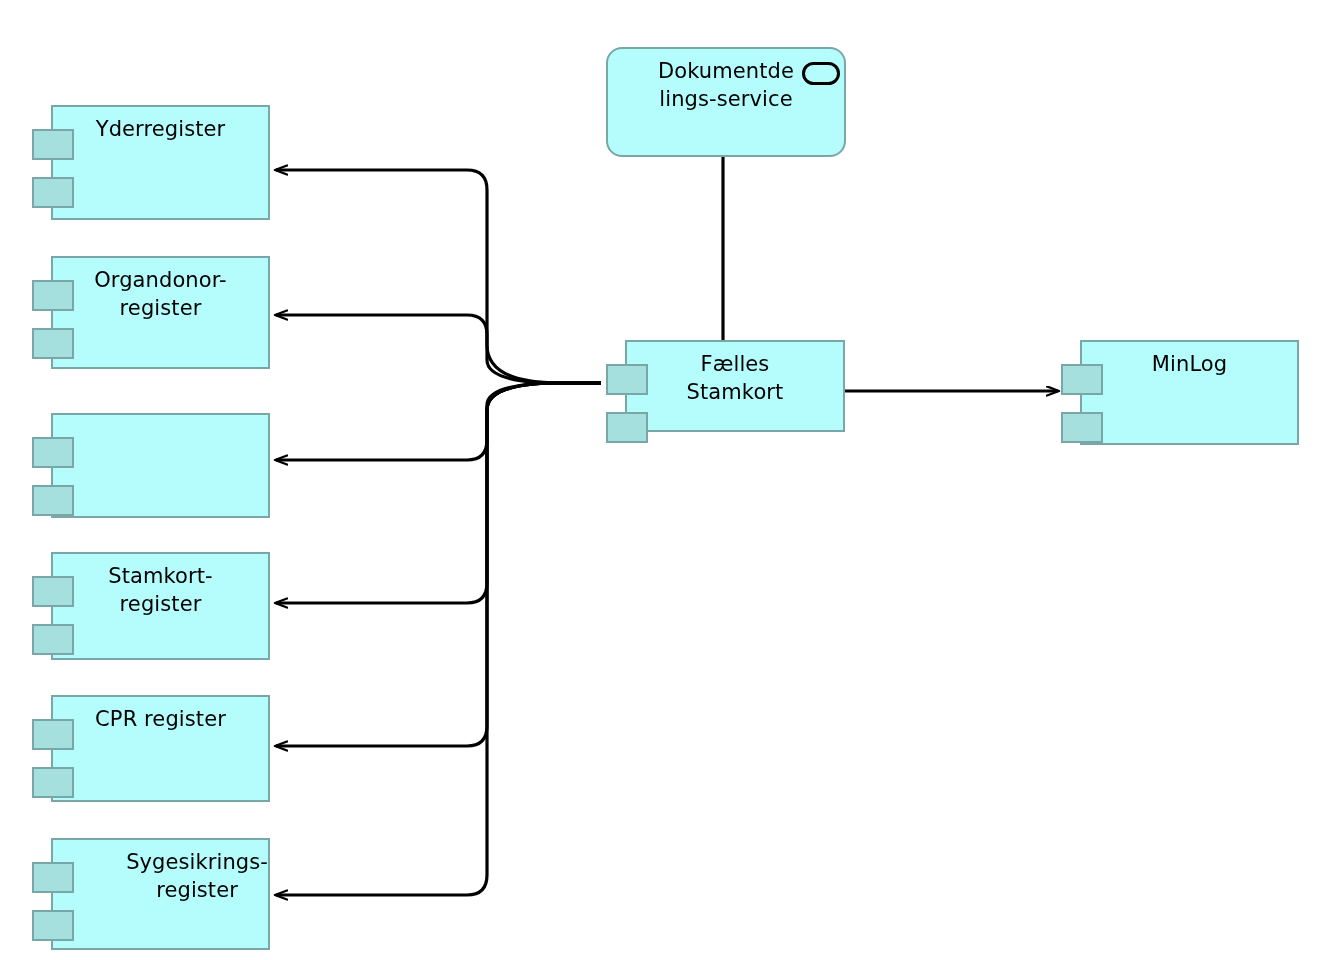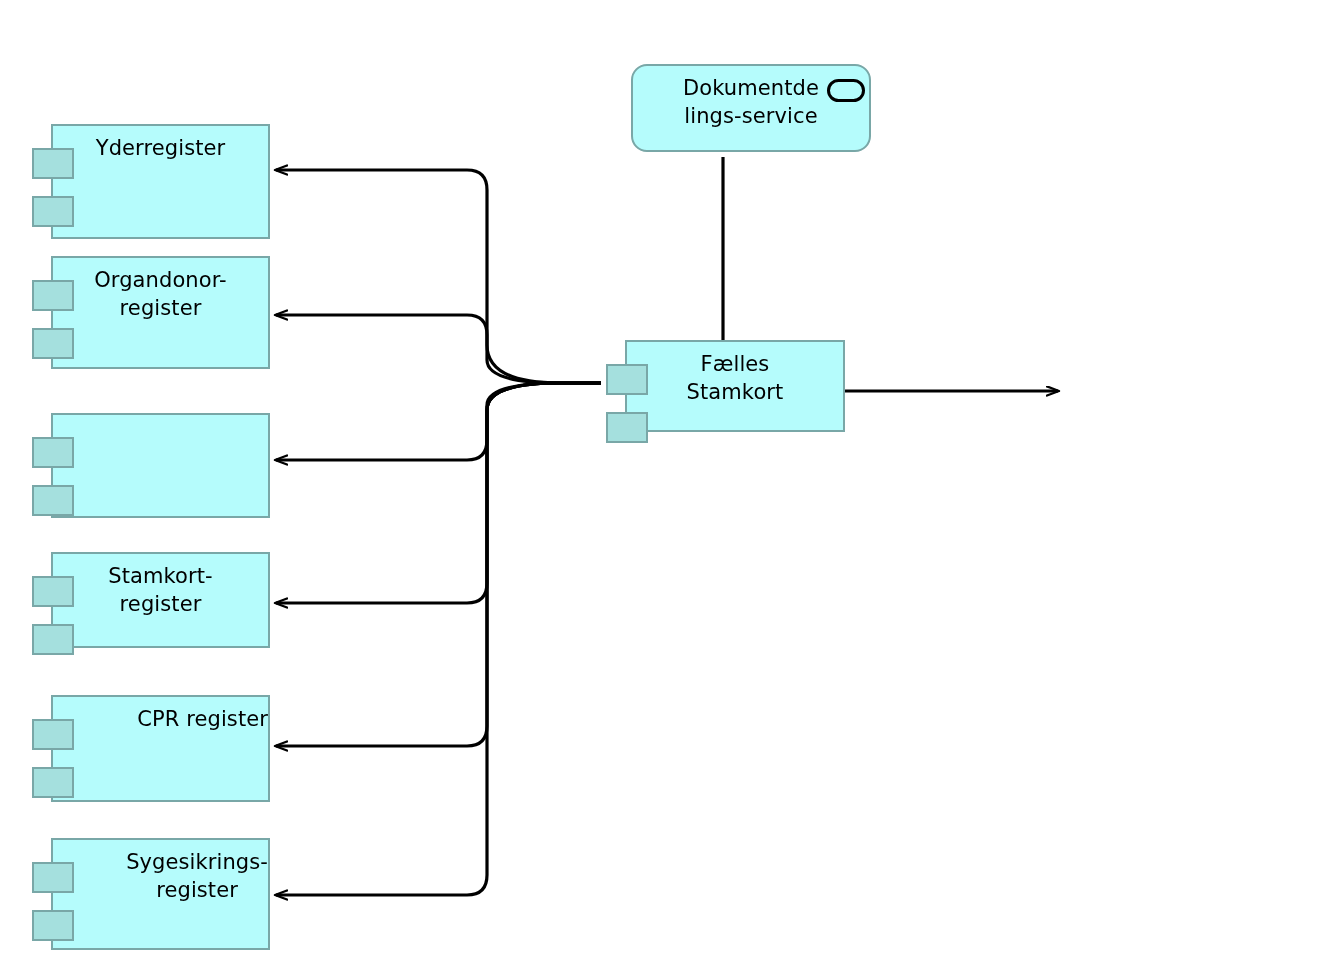--- a/index.html
+++ b/index.html
@@ -86,65 +86,70 @@
         <path d="M 601 383 L 560 383 Q 487 383 487 360 L 487 335 Q 487 315 467 315 L 276 315" marker-end="url(#open-arrow)"></path>
         <path d="M 601 383 L 560 383 Q 487 383 487 405 L 487 440 Q 487 460 467 460 L 276 460" marker-end="url(#open-arrow)"></path>
         <path d="M 601 383 L 560 383 Q 487 383 487 410 L 487 583 Q 487 603 467 603 L 276 603" marker-end="url(#open-arrow)"></path>
         <path d="M 601 383 L 560 383 Q 487 383 487 410 L 487 726 Q 487 746 467 746 L 276 746" marker-end="url(#open-arrow)"></path>
         <path d="M 601 383 L 560 383 Q 487 383 487 410 L 487 875 Q 487 895 467 895 L 276 895" marker-end="url(#open-arrow)"></path>
         <path d="M 723 157 L 723 340"></path>
         <path d="M 845 391 L 1058 391" marker-end="url(#open-arrow)"></path>
       </g>
   </svg>
 
-  <div class="component" style="left: 51px; top: 105px; width: 219px; height: 115px; margin-top: 19px;">
+  <div class="component" style="left: 51px; top: 105px; width: 219px; height: 115px;">
     <span class="port upper"></span>
     <span class="port lower"></span>
     <span class="component-label">Yderregister</span>
   </div>
 
   <div class="component" style="left: 51px; top: 256px; width: 219px; height: 113px;">
     <span class="port upper"></span>
     <span class="port lower"></span>
     <span class="component-label">Organdonor-
 register</span>
   </div>
 
   <div class="component" style="left: 51px; top: 413px; width: 219px; height: 105px;">
     <span class="port upper"></span>
     <span class="port lower"></span>
   </div>
 
-  <div class="component" style="left: 51px; top: 552px; width: 219px; height: 96px;">
+  <div class="component" style="left: 51px; top: 552px; width: 219px; height: 108px;">
     <span class="port upper"></span>
     <span class="port lower"></span>
     <span class="component-label">Stamkort-
 register</span>
   </div>
 
-  <div class="component" style="left: 51px; top: 695px; width: 219px; height: 107px; justify-content: flex-end;">
+  <div class="component" style="left: 51px; top: 695px; width: 219px; height: 107px;">
     <span class="port upper"></span>
     <span class="port lower"></span>
     <span class="component-label">CPR register</span>
   </div>
 
   <div class="component" style="left: 51px; top: 838px; width: 219px; height: 112px; justify-content: flex-end;">
     <span class="port upper"></span>
     <span class="port lower"></span>
     <span class="component-label">Sygesikrings-
 register</span>
   </div>
 
-  <div class="component rounded" style="left: 606px; top: 64px; width: 240px; height: 88px; margin-left: 25px;">
+  <div class="component rounded" style="left: 606px; top: 47px; width: 240px; height: 110px;">
     <span class="component-label">Dokumentde
 lings-service</span>
     <span class="iface-icon" style="left: 194px; top: 13px;"></span>
   </div>
 
   <div class="component" style="left: 625px; top: 340px; width: 220px; height: 92px;">
     <span class="port upper"></span>
     <span class="port lower"></span>
     <span class="component-label">Fælles
 Stamkort</span>
   </div>
 
+  <div class="component" style="left: 1080px; top: 340px; width: 219px; height: 105px;">
+    <span class="port upper"></span>
+    <span class="port lower"></span>
+    <span class="component-label">MinLog</span>
+  </div>
 
 </div>
 
 </body></html>

